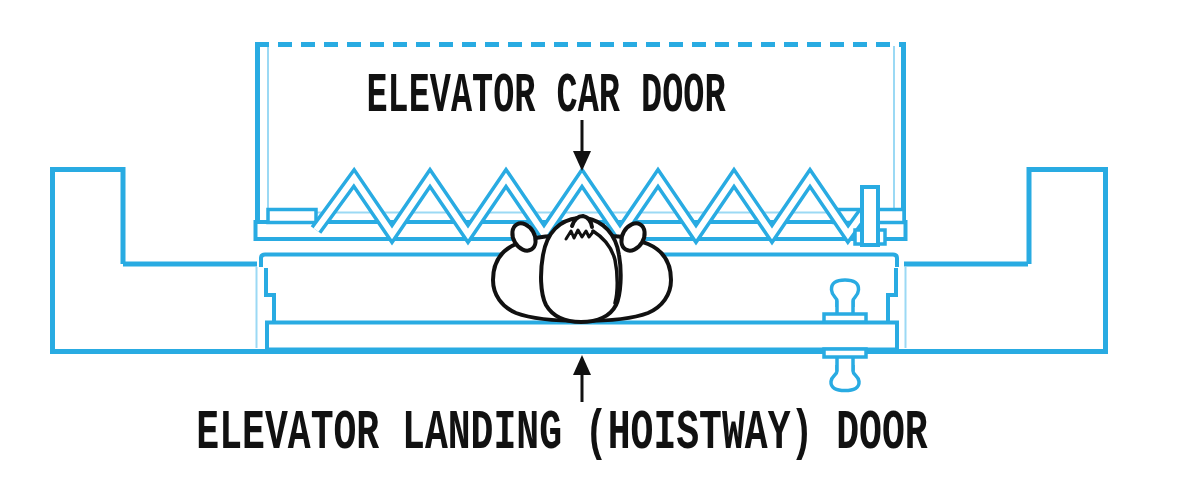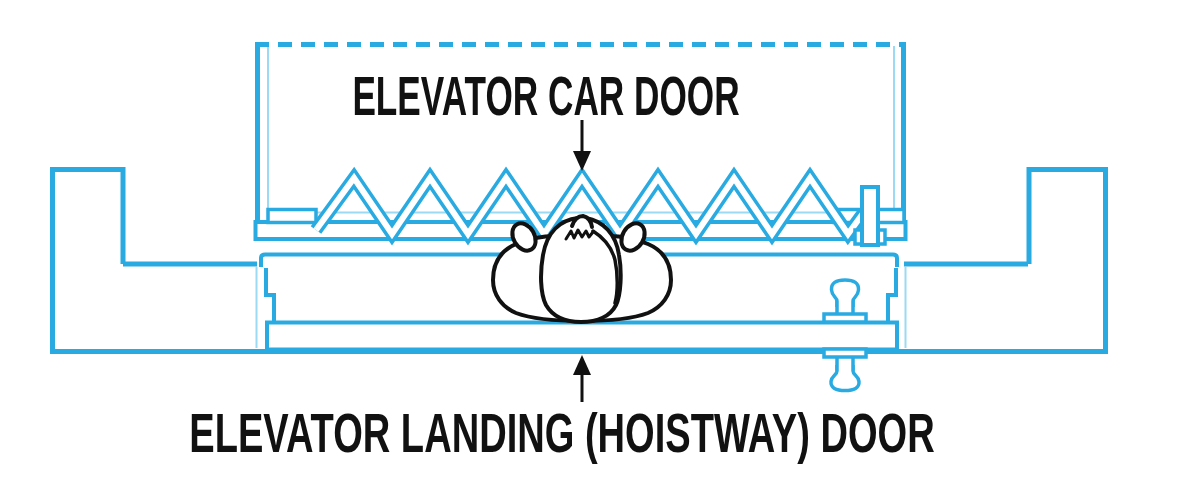--- a/index.html
+++ b/index.html
@@ -4,21 +4,21 @@
 <style>
   :root{
     --blue:#29abe2;
     --blue-light:#9bd9f4;
     --ink:#111111;
     --bg:#ffffff;
   }
   html,body{margin:0;padding:0;background:var(--bg);}
   .stage{
     position:relative;width:1178px;height:484px;background:var(--bg);
-    overflow:hidden;font-family:Liberation Sans, sans-serif;
+    overflow:hidden;font-family:Liberation Mono, monospace;
   }
   .stage svg{position:absolute;inset:0;display:block;}
 
   
   .s-thick{stroke:var(--blue);stroke-width:5;fill:none;stroke-linejoin:miter;stroke-linecap:butt;}
   .s-med{stroke:var(--blue);stroke-width:4;fill:none;stroke-linejoin:miter;}
   .s-fill{stroke:var(--blue);stroke-width:3.5;fill:#fff;stroke-linejoin:miter;}
   .s-fill4{stroke:var(--blue);stroke-width:4;fill:#fff;stroke-linejoin:miter;}
   .s-thin{stroke:var(--blue-light);stroke-width:2;fill:none;}
   .dash{stroke-dasharray:14 9;}

